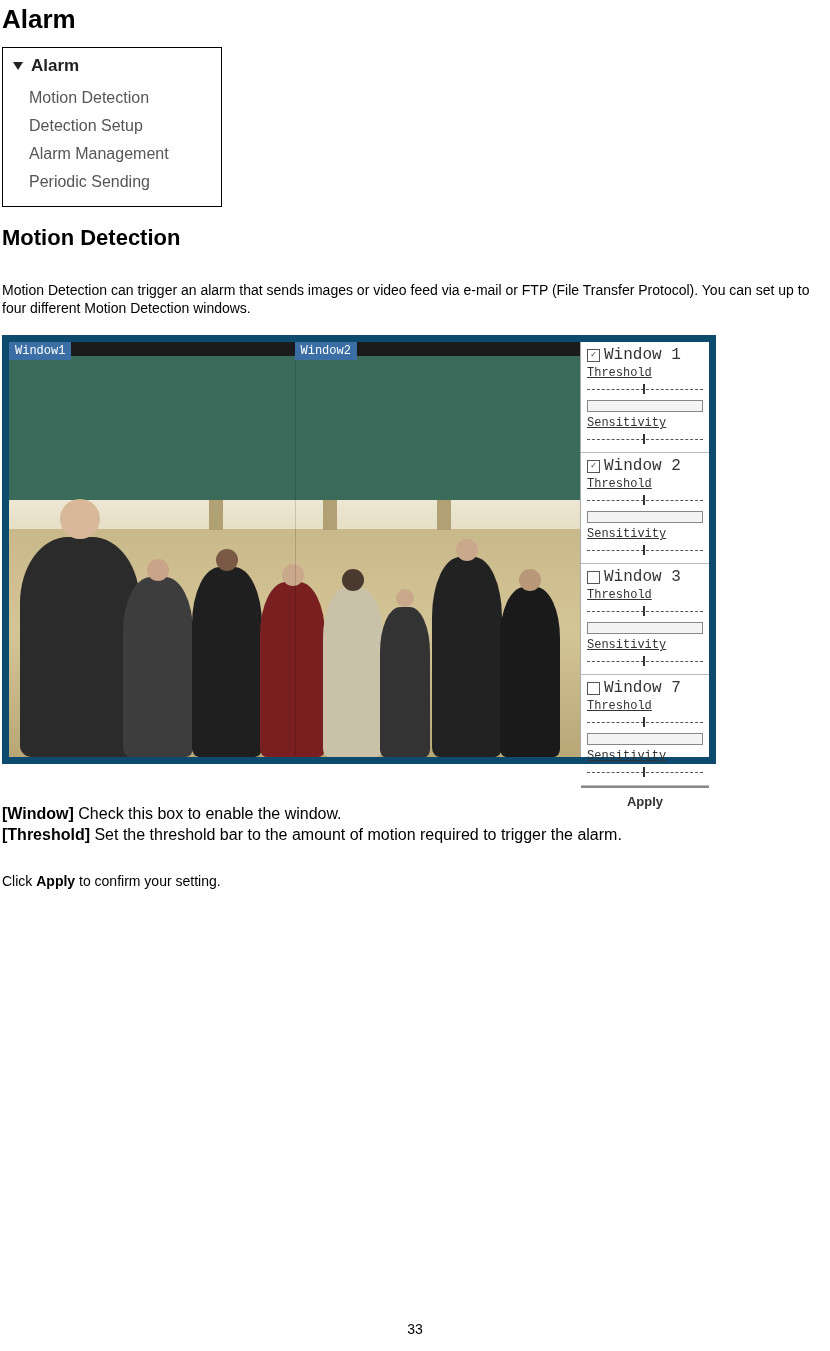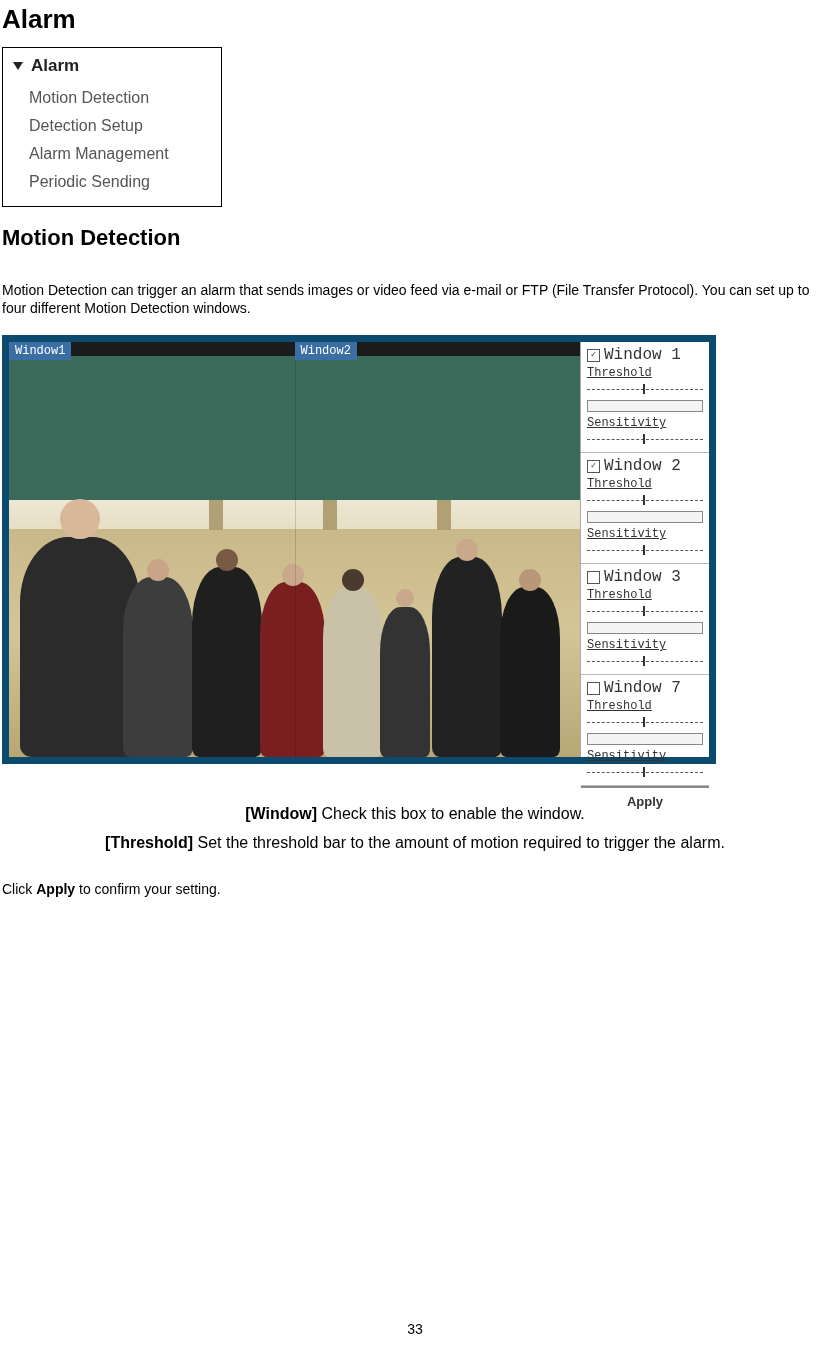--- a/index.html
+++ b/index.html
@@ -187,21 +187,21 @@
     font-family: Arial, sans-serif;
     font-size: 13px;
     font-weight: bold;
     background: #fff;
   }
   .defs {
     font-size: 16px;
     line-height: 1.3;
     margin: 0 2px 0 2px;
   }
-  .defs .row { margin: 8px; text-align: center; }
+  .defs .row { margin: 0; }
   .defs b { font-weight: bold; }
   .footer-pg {
     position: absolute;
     bottom: 18px;
     left: 0; right: 0;
     text-align: center;
     font-size: 14px;
   }
 </style>
 </head>

